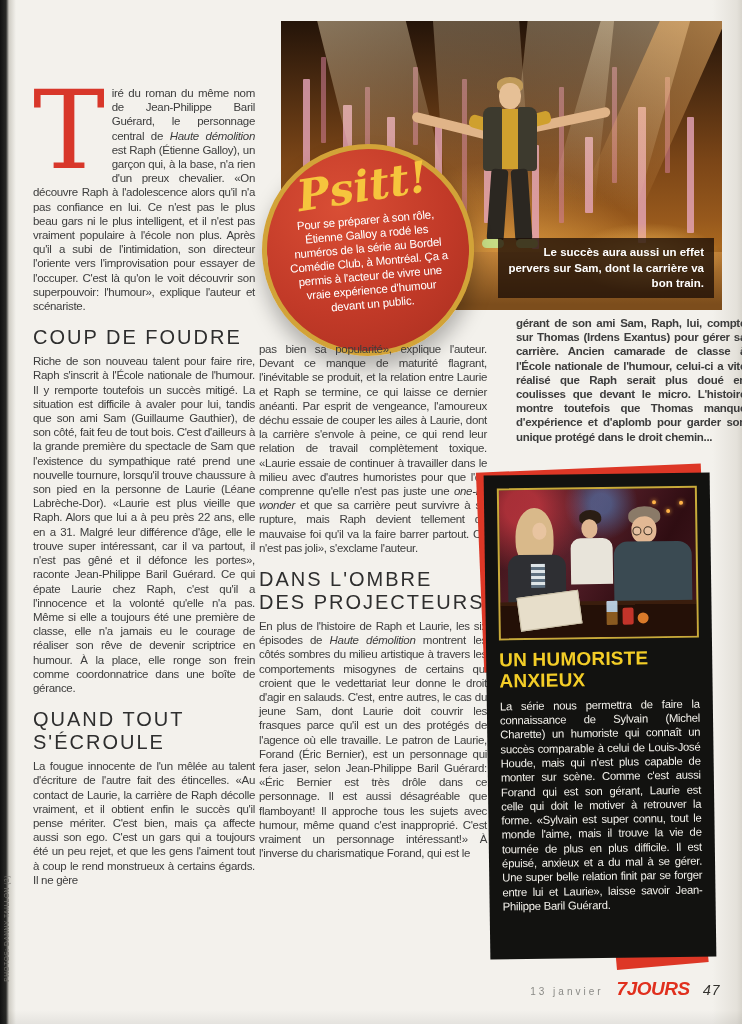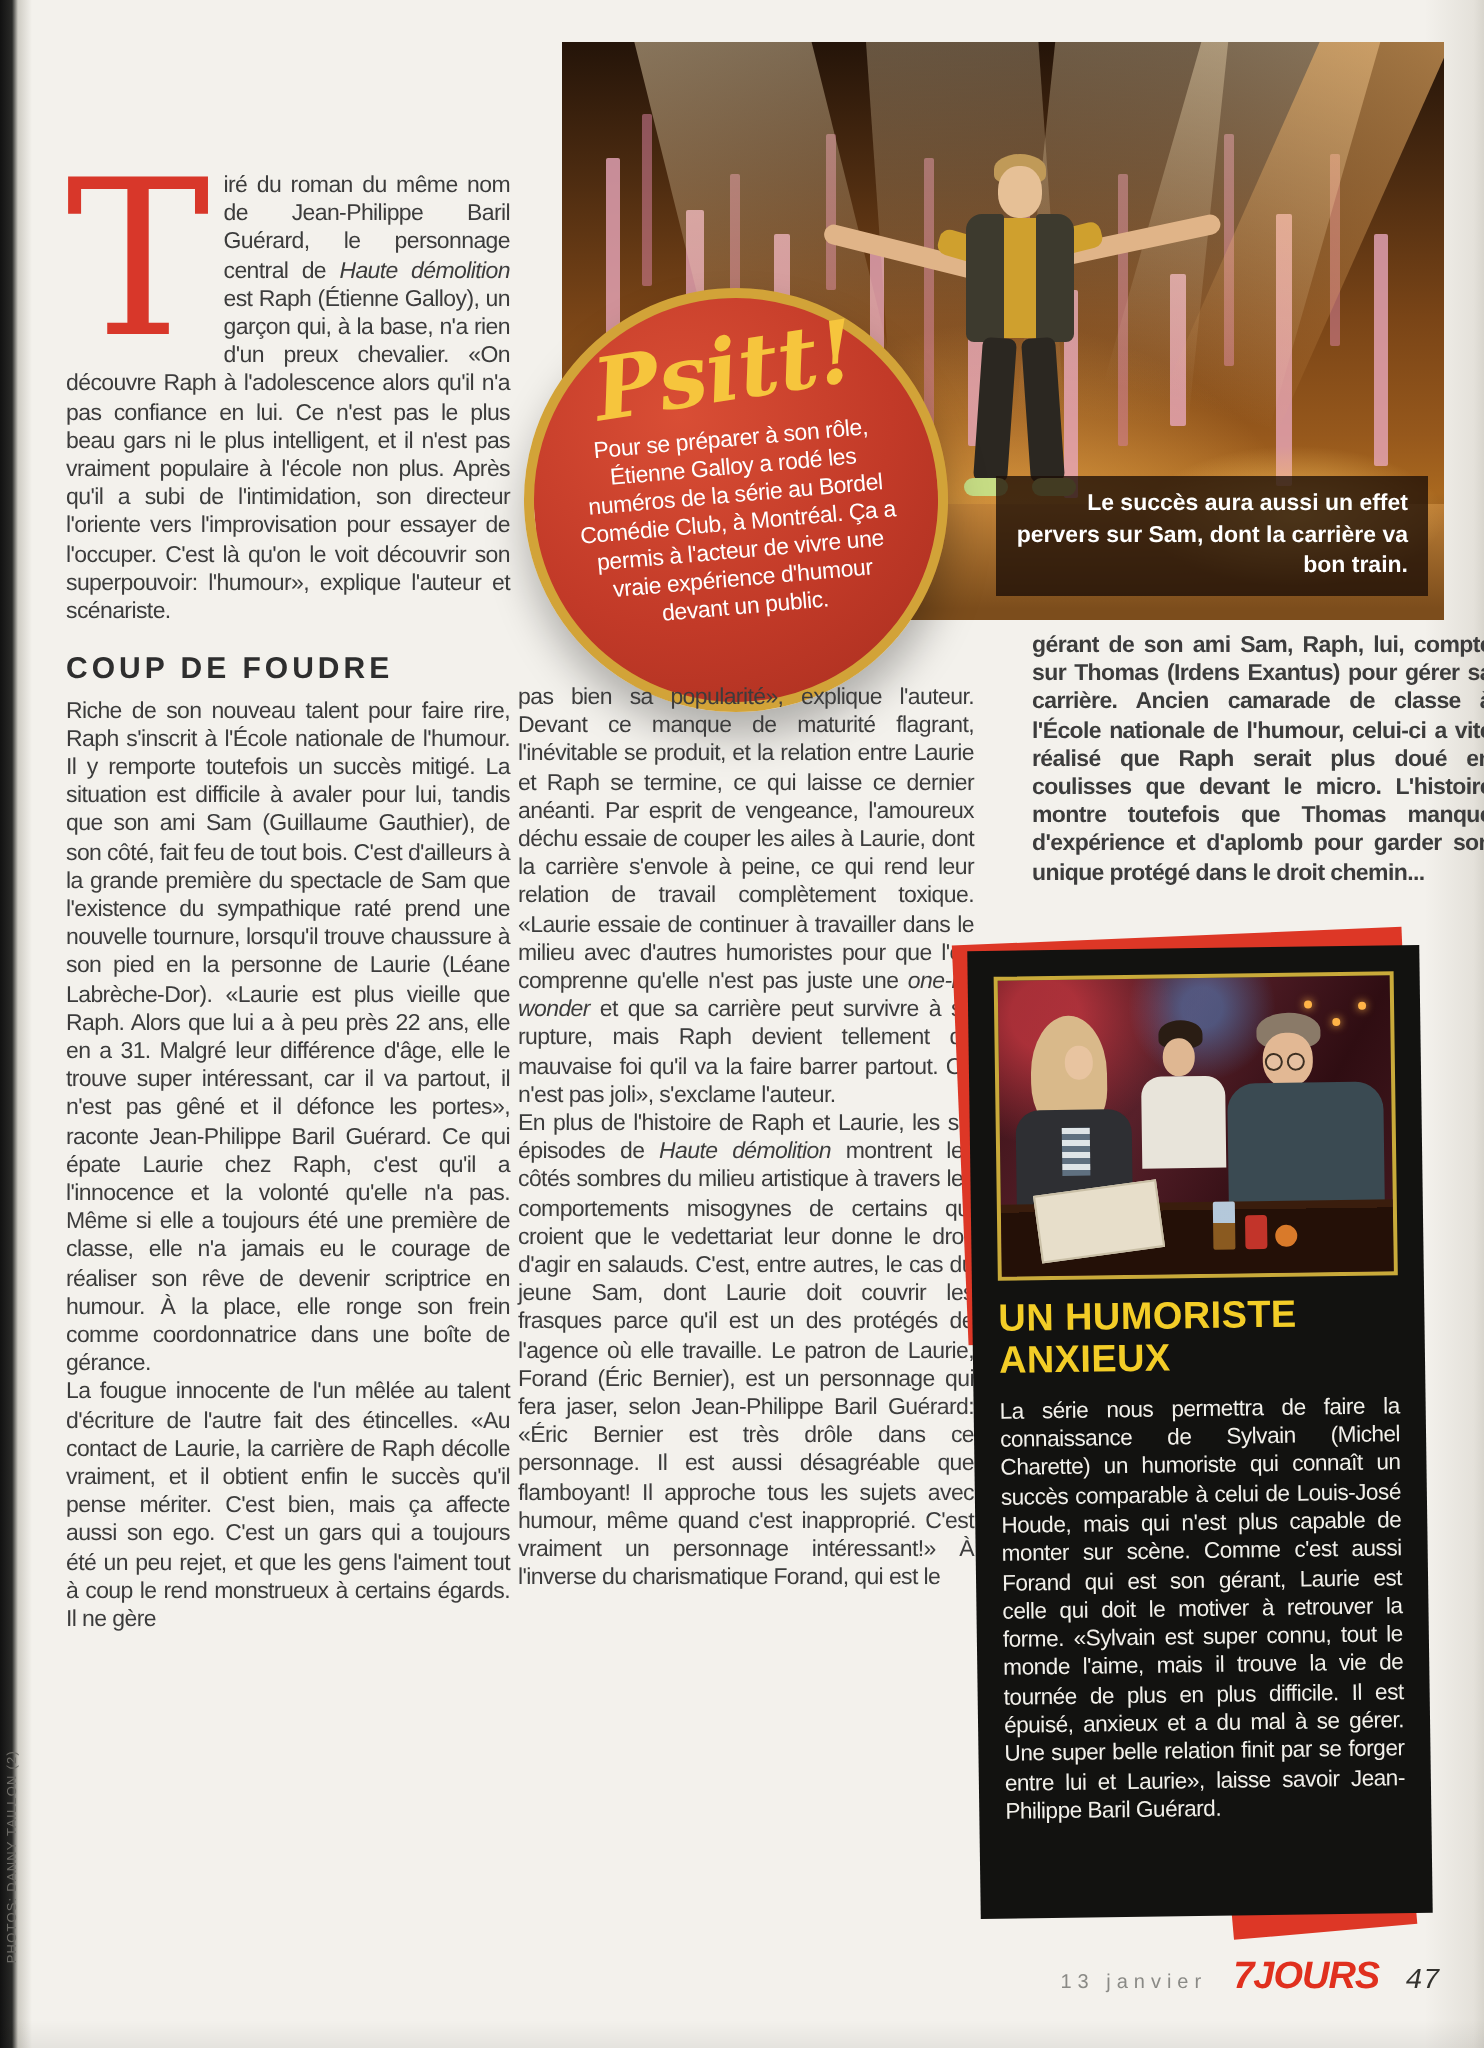--- a/index.html
+++ b/index.html
@@ -27,21 +27,21 @@
     pointer-events:none;
   }
 
   
   .col{position:absolute;color:var(--c-ink);font-size:11.5px;line-height:14.2px;letter-spacing:-0.3px;text-align:justify;}
   .col p{margin:0;}
   .col1{left:33px;top:86px;width:222px;}
   .col2{left:259px;top:342px;width:228px;}
   .col3{left:516px;top:316px;width:230px;font-weight:bold;}
   .sec-heading{
-    font-size:15px;font-weight:bold;color:#2e2e2e;
+    font-size:20px;font-weight:normal;color:#2e2e2e;
     letter-spacing:2px;line-height:1.15;
     margin:13px 0 5px;text-align:left;
   }
   .dropcap{
     float:left;
     font-family:"DejaVu Serif",serif;
     color:var(--c-red);
     font-size:108px;line-height:0.78;
     margin:3px 7px 0 0;
   }
@@ -223,25 +223,27 @@
 
   <div class="psitt">
     <div class="psitt-title">Psitt!</div>
     <p class="psitt-text">Pour se préparer à son rôle, Étienne Galloy a rodé les numéros de la série au Bordel Comédie Club, à Montréal. Ça a permis à l'acteur de vivre une vraie expérience d'humour devant un public.</p>
   </div>
 
   <div class="col col1">
     <p><span class="dropcap">T</span><span><span>iré du roman du même nom de Jean-Philippe Baril Guérard, le personnage central de </span><span class="it">Haute démolition</span><span> est Raph (Étienne Galloy), un garçon qui, à la base, n'a rien d'un preux chevalier. «On découvre Raph à l'adolescence alors qu'il n'a pas confiance en lui. Ce n'est pas le plus beau gars ni le plus intelligent, et il n'est pas vraiment populaire à l'école non plus. Après qu'il a subi de l'intimidation, son directeur l'oriente vers l'improvisation pour essayer de l'occuper. C'est là qu'on le voit découvrir son superpouvoir: l'humour», explique l'auteur et scénariste.</span></span></p>
     <h3 class="sec-heading">COUP DE FOUDRE</h3>
     <p>Riche de son nouveau talent pour faire rire, Raph s'inscrit à l'École nationale de l'humour. Il y remporte toutefois un succès mitigé. La situation est difficile à avaler pour lui, tandis que son ami Sam (Guillaume Gauthier), de son côté, fait feu de tout bois. C'est d'ailleurs à la grande première du spectacle de Sam que l'existence du sympathique raté prend une nouvelle tournure, lorsqu'il trouve chaussure à son pied en la personne de Laurie (Léane Labrèche-Dor). «Laurie est plus vieille que Raph. Alors que lui a à peu près 22 ans, elle en a 31. Malgré leur différence d'âge, elle le trouve super intéressant, car il va partout, il n'est pas gêné et il défonce les portes», raconte Jean-Philippe Baril Guérard. Ce qui épate Laurie chez Raph, c'est qu'il a l'innocence et la volonté qu'elle n'a pas. Même si elle a toujours été une première de classe, elle n'a jamais eu le courage de réaliser son rêve de devenir scriptrice en humour. À la place, elle ronge son frein comme coordonnatrice dans une boîte de gérance.</p>
+    <h3 class="sec-heading">QUAND TOUT S'ÉCROULE</h3>
     <p>La fougue innocente de l'un mêlée au talent d'écriture de l'autre fait des étincelles. «Au contact de Laurie, la carrière de Raph décolle vraiment, et il obtient enfin le succès qu'il pense mériter. C'est bien, mais ça affecte aussi son ego. C'est un gars qui a toujours été un peu rejet, et que les gens l'aiment tout à coup le rend monstrueux à certains égards. Il ne gère</p>
   </div>
 
   <div class="col col2">
     <p><span>pas bien sa popularité», explique l'auteur. Devant ce manque de maturité flagrant, l'inévitable se produit, et la relation entre Laurie et Raph se termine, ce qui laisse ce dernier anéanti. Par esprit de vengeance, l'amoureux déchu essaie de couper les ailes à Laurie, dont la carrière s'envole à peine, ce qui rend leur relation de travail complètement toxique. «Laurie essaie de continuer à travailler dans le milieu avec d'autres humoristes pour que l'on comprenne qu'elle n'est pas juste une </span><span class="it">one-hit wonder</span><span> et que sa carrière peut survivre à sa rupture, mais Raph devient tellement de mauvaise foi qu'il va la faire barrer partout. Ce n'est pas joli», s'exclame l'auteur.</span></p>
+    <h3 class="sec-heading">DANS L'OMBRE DES PROJECTEURS</h3>
     <p><span>En plus de l'histoire de Raph et Laurie, les six épisodes de </span><span class="it">Haute démolition</span><span> montrent les côtés sombres du milieu artistique à travers les comportements misogynes de certains qui croient que le vedettariat leur donne le droit d'agir en salauds. C'est, entre autres, le cas du jeune Sam, dont Laurie doit couvrir les frasques parce qu'il est un des protégés de l'agence où elle travaille. Le patron de Laurie, Forand (Éric Bernier), est un personnage qui fera jaser, selon Jean-Philippe Baril Guérard: «Éric Bernier est très drôle dans ce personnage. Il est aussi désagréable que flamboyant! Il approche tous les sujets avec humour, même quand c'est inapproprié. C'est vraiment un personnage intéressant!» À l'inverse du charismatique Forand, qui est le</span></p>
   </div>
 
   <div class="col col3">
     <p>gérant de son ami Sam, Raph, lui, compte sur Thomas (Irdens Exantus) pour gérer sa carrière. Ancien camarade de classe à l'École nationale de l'humour, celui-ci a vite réalisé que Raph serait plus doué en coulisses que devant le micro. L'histoire montre toutefois que Thomas manque d'expérience et d'aplomb pour garder son unique protégé dans le droit chemin...</p>
   </div>
 
   <aside class="sidebar">
     <div class="sb-red-a"></div>
     <div class="sb-red-b"></div>

